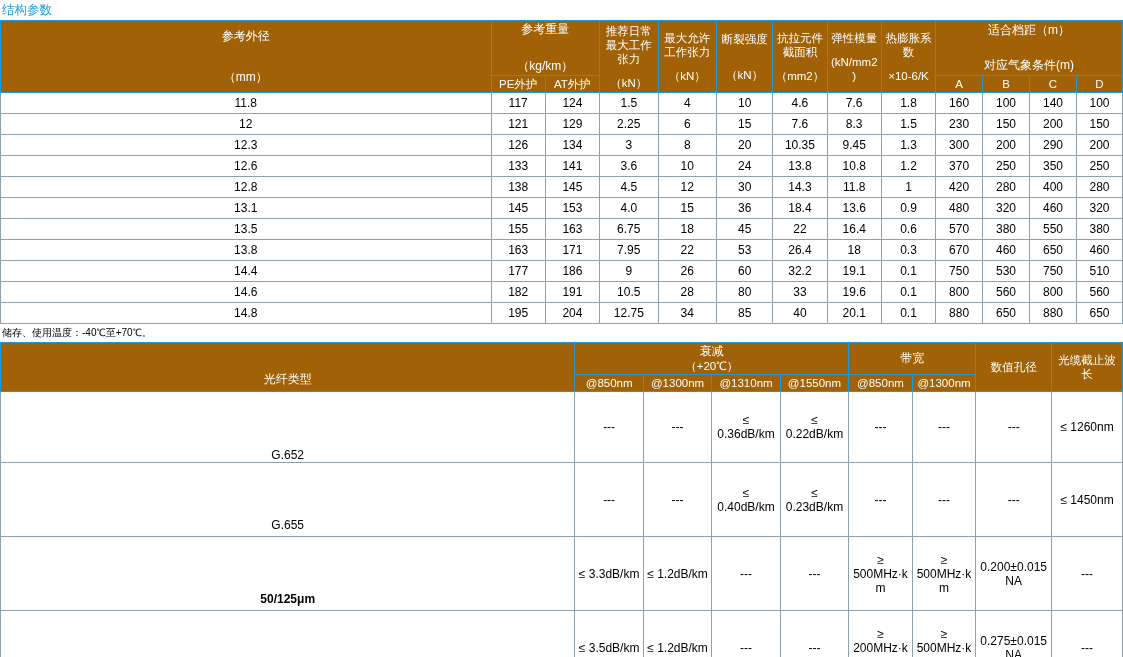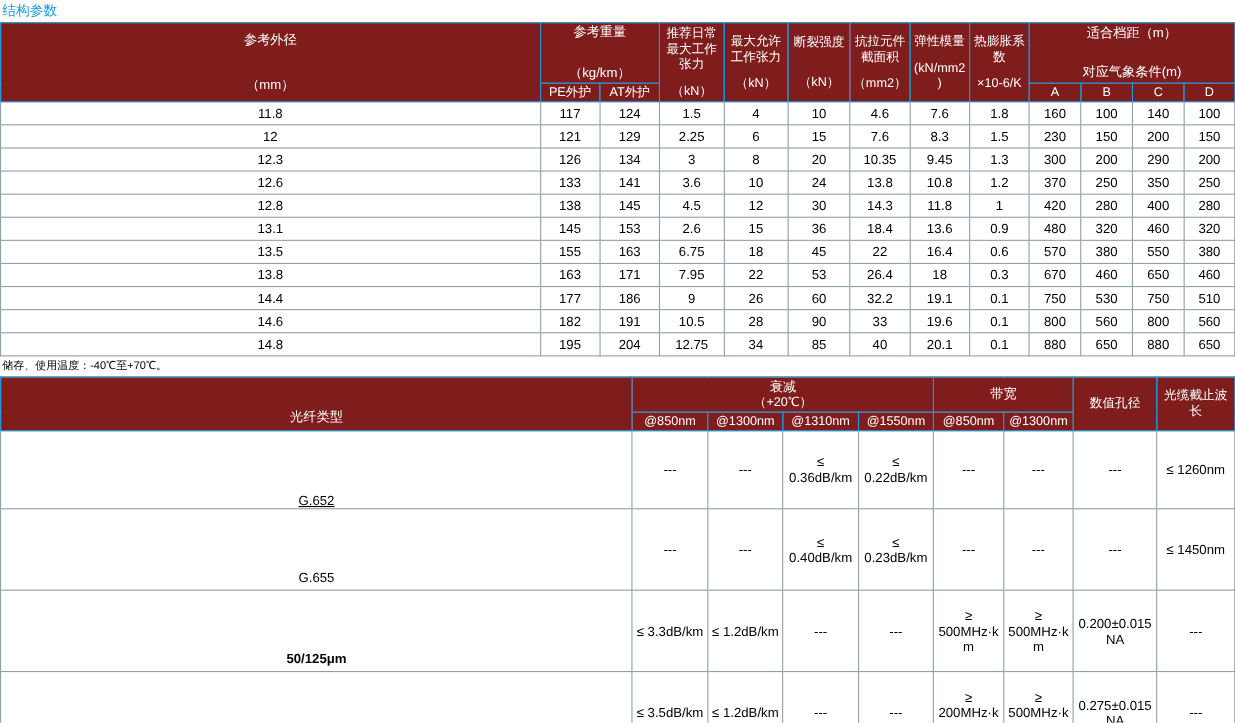--- a/index.html
+++ b/index.html
@@ -38,21 +38,21 @@
     text-align: center;
     vertical-align: middle;
     font-weight: normal;
     font-size: 12px;
     padding: 1px 2px;
     line-height: 14px;
     word-wrap: break-word;
     overflow-wrap: break-word;
   }
   .hdr {
-    background: #7f1d1d;
+    background: #a16207;
     color: #ffffff;
     border: 1px solid #1a9ae0;
     font-size: 12px;
     line-height: 15px;
   }
   .hdr-sm {
     font-size: 11.5px;
     line-height: 14px;
   }
   .body-row td {
@@ -230,21 +230,21 @@
           <td>1</td>
           <td>420</td>
           <td>280</td>
           <td>400</td>
           <td>280</td>
         </tr>
         <tr class="body-row">
           <td>13.1</td>
           <td>145</td>
           <td>153</td>
-          <td>2.6</td>
+          <td>4.0</td>
           <td>15</td>
           <td>36</td>
           <td>18.4</td>
           <td>13.6</td>
           <td>0.9</td>
           <td>480</td>
           <td>320</td>
           <td>460</td>
           <td>320</td>
         </tr>
@@ -292,21 +292,21 @@
           <td>530</td>
           <td>750</td>
           <td>510</td>
         </tr>
         <tr class="body-row">
           <td>14.6</td>
           <td>182</td>
           <td>191</td>
           <td>10.5</td>
           <td>28</td>
-          <td>90</td>
+          <td>80</td>
           <td>33</td>
           <td>19.6</td>
           <td>0.1</td>
           <td>800</td>
           <td>560</td>
           <td>800</td>
           <td>560</td>
         </tr>
         <tr class="body-row">
           <td>14.8</td>
@@ -365,21 +365,21 @@
         <td class="hdr hdr-sm">@850nm</td>
         <td class="hdr hdr-sm">@1300nm</td>
         <td class="hdr hdr-sm">@1310nm</td>
         <td class="hdr hdr-sm">@1550nm</td>
         <td class="hdr hdr-sm">@850nm</td>
         <td class="hdr hdr-sm">@1300nm</td>
       </tr>
     </thead>
     <tbody id="optical-body">
         <tr class="optical">
-          <td class="tall" style="vertical-align: bottom; padding-bottom: 0; text-decoration: underline;">G.652</td>
+          <td class="tall" style="vertical-align: bottom; padding-bottom: 0;">G.652</td>
           <td class="tall">---</td>
           <td class="tall">---</td>
           <td class="tall">≤ 0.36dB/km</td>
           <td class="tall">≤ 0.22dB/km</td>
           <td class="tall">---</td>
           <td class="tall">---</td>
           <td class="tall">---</td>
           <td class="tall">≤ 1260nm</td>
         </tr>
         <tr class="optical">

